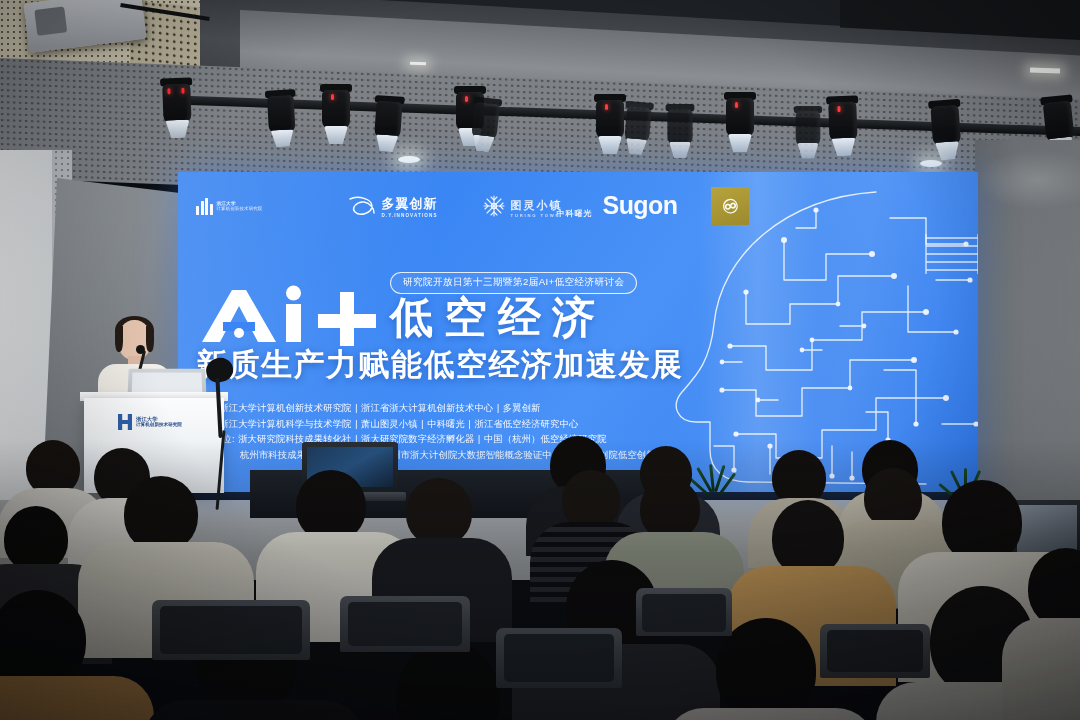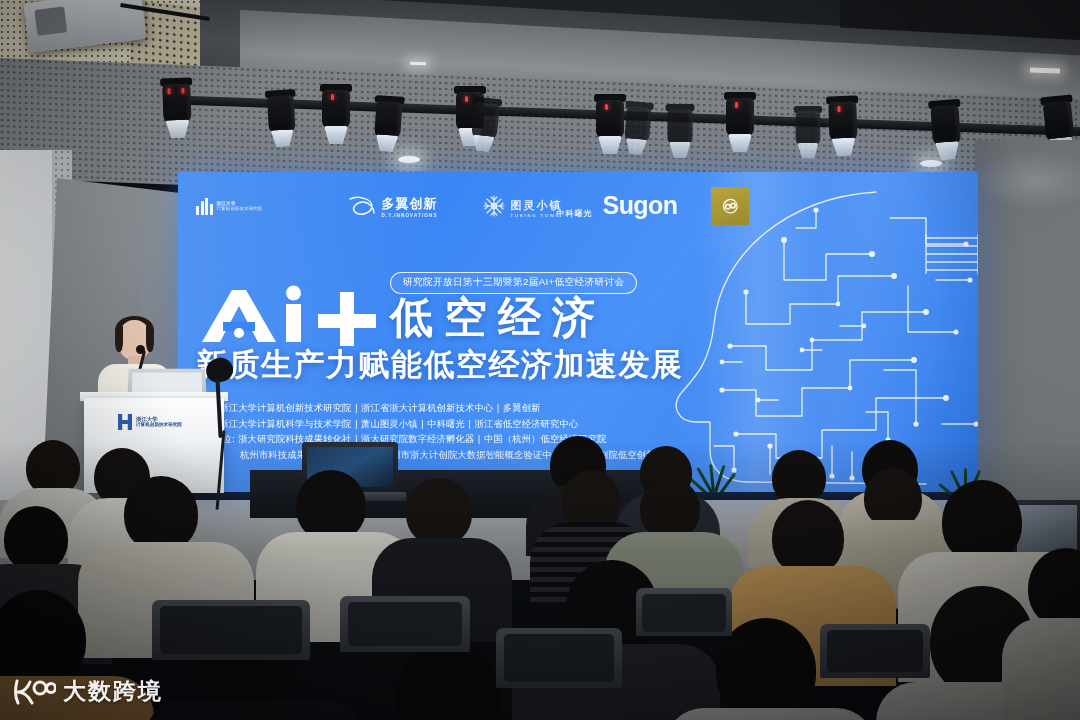--- a/index.html
+++ b/index.html
@@ -651,22 +651,14 @@
   <div class="chair" style="left:496px;top:628px;width:126px;height:60px;"></div>
   <div class="chair-in" style="left:504px;top:634px;width:110px;height:48px;"></div>
   <div class="chair" style="left:636px;top:588px;width:96px;height:48px;"></div>
   <div class="chair-in" style="left:642px;top:594px;width:84px;height:38px;"></div>
   <div class="chair" style="left:820px;top:624px;width:110px;height:54px;"></div>
   <div class="chair-in" style="left:827px;top:630px;width:96px;height:42px;"></div>
 
   <div class="dim-overlay"></div>
   <div class="vignette"></div>
 
-  <div class="wm">
-    <svg width="44" height="26" viewBox="0 0 44 26">
-      <path d="M5 2 C3 10 3 18 6 24 M6 13 C12 13 16 8 18 3 M6 13 C12 13 17 18 20 24" fill="none" stroke="#fff" stroke-width="3" stroke-linecap="round"></path>
-      <circle cx="28" cy="9" r="6" fill="none" stroke="#fff" stroke-width="3"></circle>
-      <circle cx="39" cy="9" r="4.5" fill="none" stroke="#fff" stroke-width="3"></circle>
-    </svg>
-    <span class="wtxt">大数跨境</span>
-  </div>
 
 </div>
 
 </body></html>

